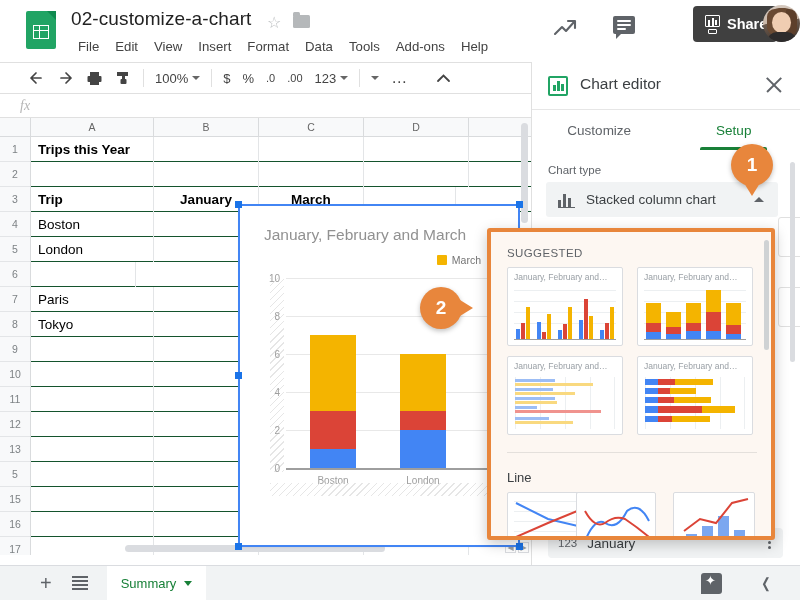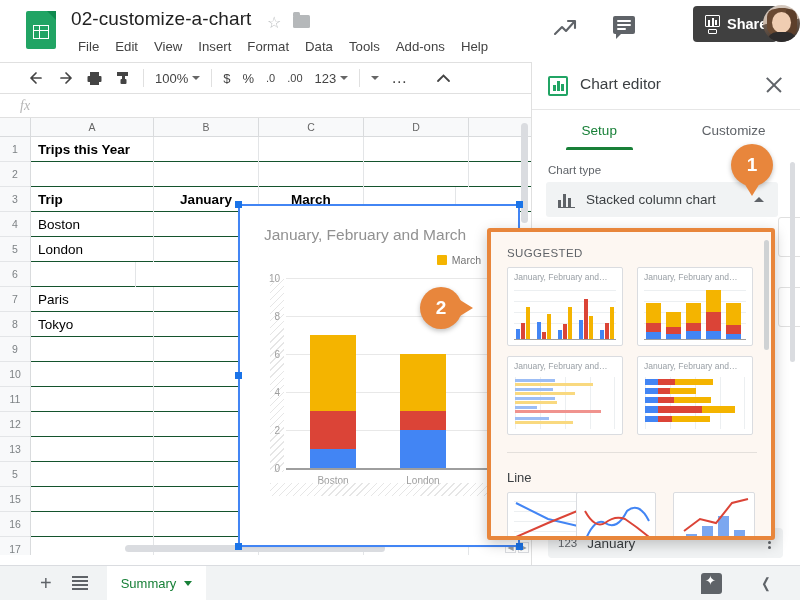--- a/index.html
+++ b/index.html
@@ -627,22 +627,22 @@
       <div class="pnl-icon">
           <i class="b1"></i>
           <i class="b2"></i>
           <i class="b3"></i>
         </div>
       <div class="pnl-title">Chart editor</div>
       <div class="pnl-close"></div>
     </div>
 
     <div class="tabs">
+      <div class="tab">Customize</div>
       <div class="tab active">Setup</div>
-      <div class="tab">Customize</div>
     </div>
 
     <div class="field-label">Chart type</div>
     <div class="ctype-box">
       <span class="ctype-ico">
           <i></i>
           <i></i>
           <i></i>
           <i class="base"></i>
         </span>

